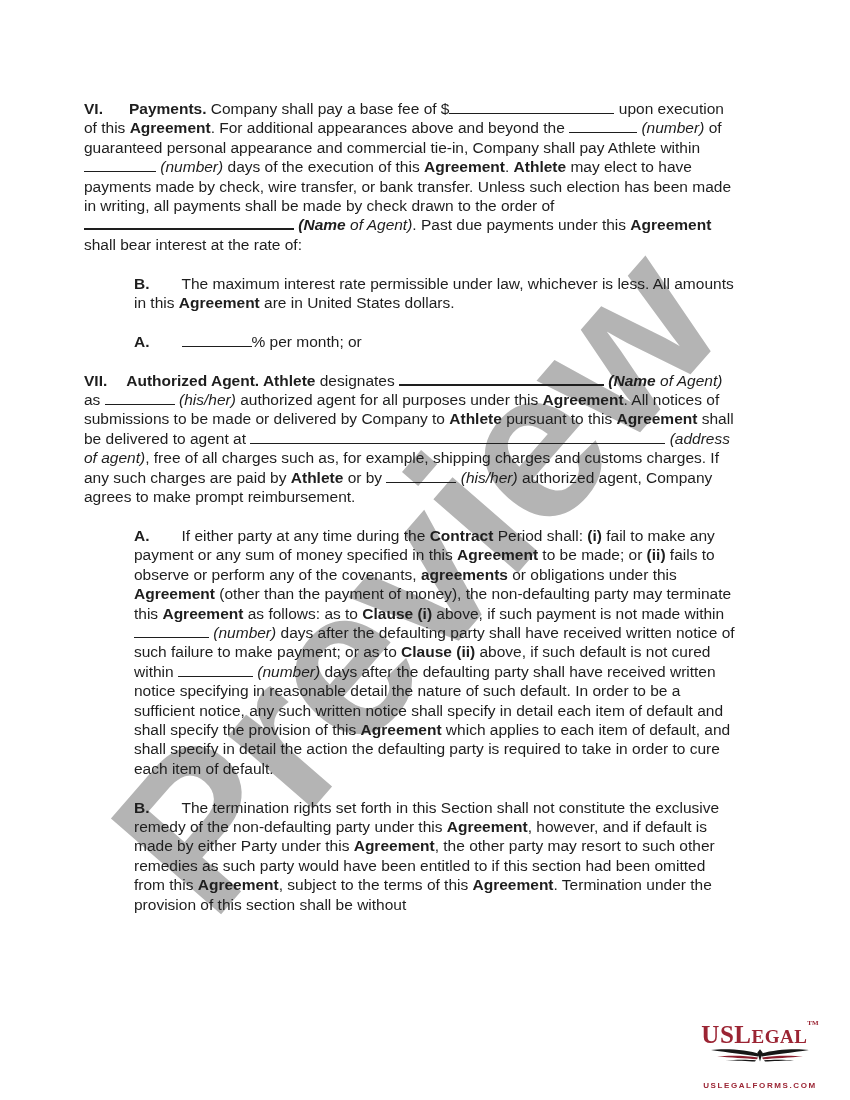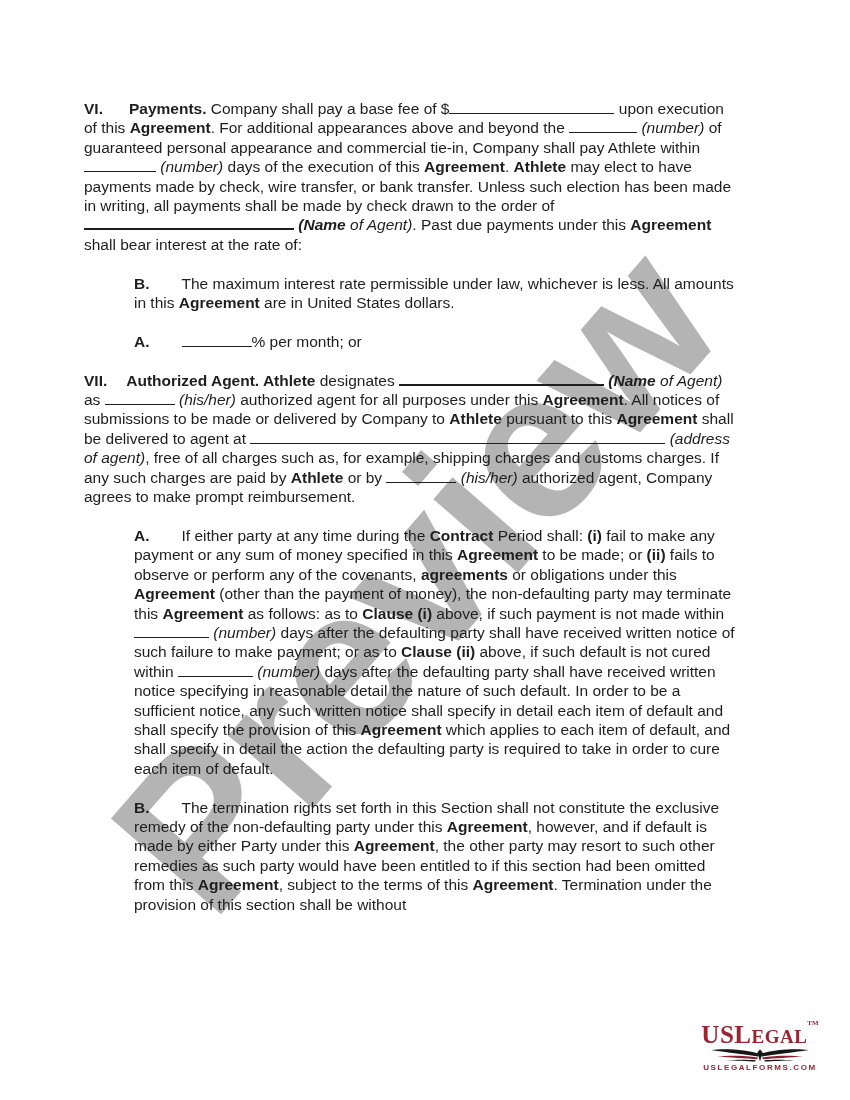--- a/index.html
+++ b/index.html
@@ -45,21 +45,21 @@
   .logo-name {
     font-family:"Liberation Serif", serif; font-weight:bold;
     white-space:nowrap;
   }
   .logo-name .lg { font-size:25px; letter-spacing:0.5px; }
   .logo-name .sm { font-size:19px; letter-spacing:0.5px; }
   .logo-name .tm { font-size:7px; vertical-align:18px; letter-spacing:0; }
   .logo-eagle { display:block; margin:1px auto 1px auto; }
   .logo-site {
     font-family:"Liberation Sans", sans-serif; font-weight:bold;
-    font-size:8px; letter-spacing:1.6px; margin-top:2px;
+    font-size:8px; letter-spacing:1.6px; margin-top:20px;
   }
 </style>
 </head>
 <body>
 
 <div class="page">
 
   <div class="watermark" style="color: rgb(180, 180, 180);">Preview</div>
 
   <main class="doc">

